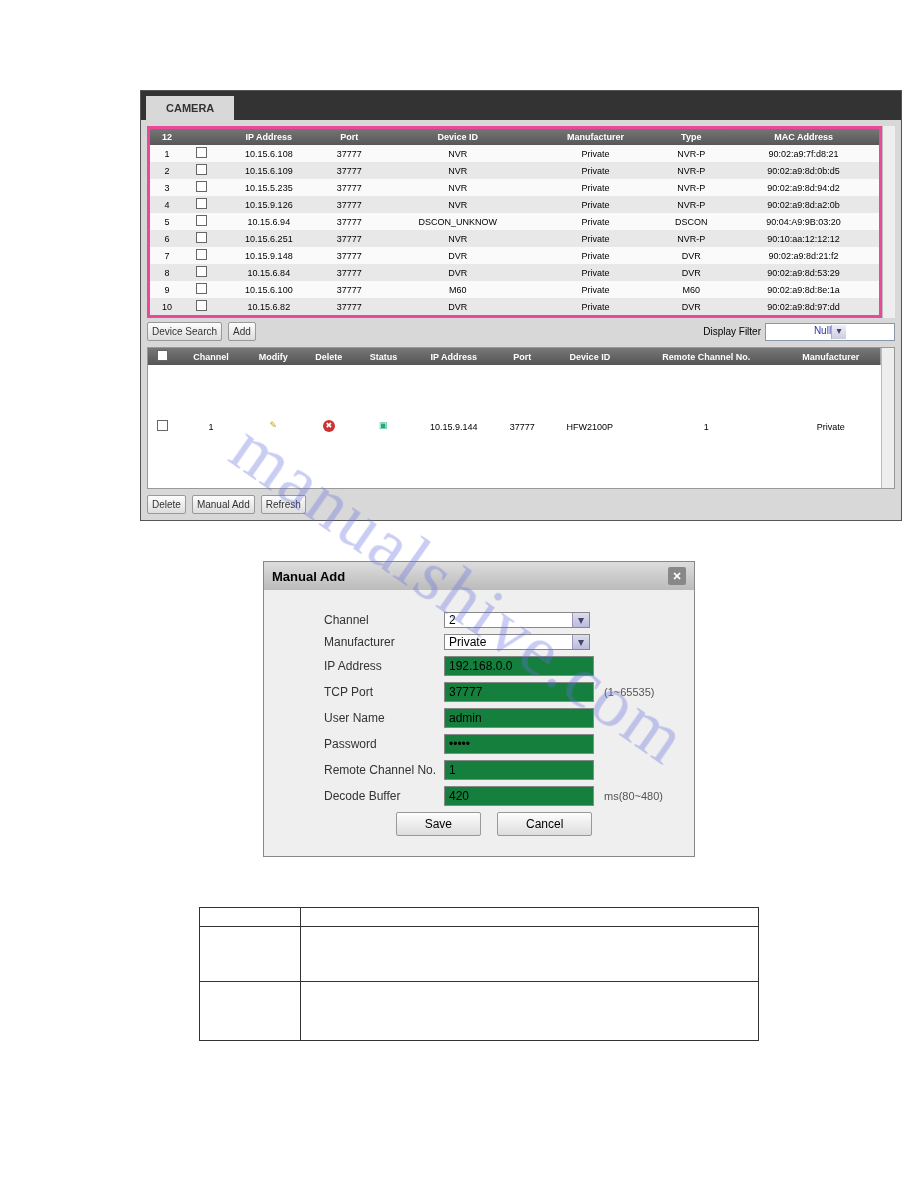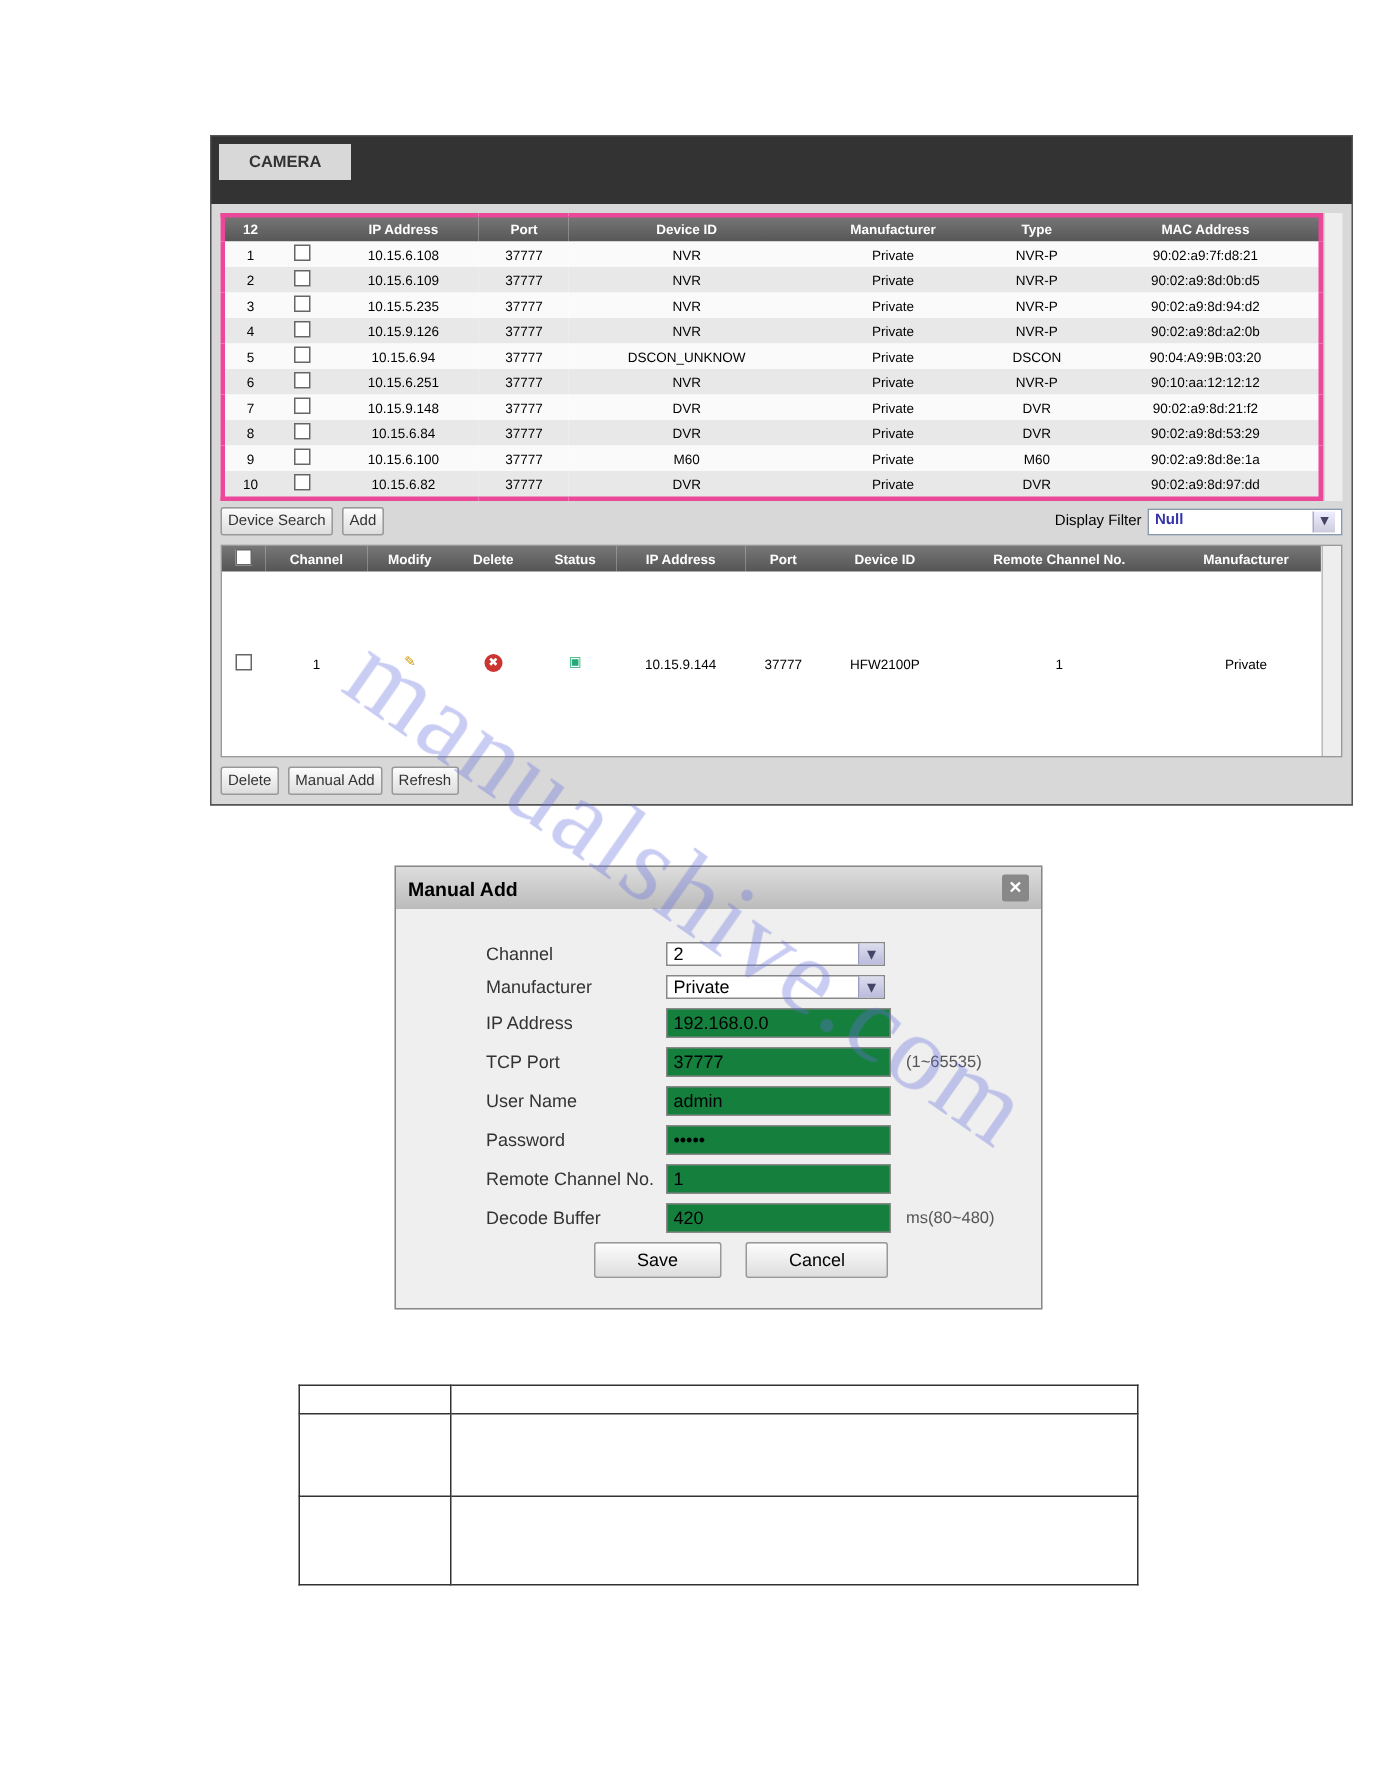--- a/index.html
+++ b/index.html
@@ -1,32 +1,32 @@
 <!DOCTYPE html>
 <html><head>
 <meta charset="utf-8">
 <style>
 body { font-family: Arial, sans-serif; font-size: 10px; background: #fff; margin: 0; padding: 20px; }
 .page { width: 918px; margin: 0 auto; }
 
 .camera-panel { margin: 70px 0 40px 120px; width: 760px; border: 1px solid #555; background: #444; }
-.tab-row { background: #333; padding: 5px 5px 16px 5px; }
+.tab-row { background: #333; padding: 5px 5px 0 5px; }
 .tab { display: inline-block; background: #d8d8d8; color: #333; font-weight: bold; padding: 6px 20px; font-size: 11px; }
 .panel-body { background: #d8d8d8; padding: 6px; }
 .search-table { width: 100%; border-collapse: collapse; font-size: 9px; background: #fff; border: 3px solid #ec4899; }
 .search-table thead { background: linear-gradient(#777,#555); color: #fff; }
 .search-table th, .search-table td { padding: 2px 4px; text-align: center; height: 12px; white-space: nowrap; }
 .search-table tbody tr:nth-child(even) { background: #e8e8e8; }
 .search-table tbody tr:nth-child(odd) { background: #fafafa; }
 .checkbox { display: inline-block; width: 9px; height: 9px; border: 1px solid #666; background: #fff; }
 .vscroll { display:inline-block; width:12px; background:#eee; border-left:1px solid #bbb; }
 .btn { background: linear-gradient(#fdfdfd,#ddd); border: 1px solid #999; padding: 3px 4px; font-size: 10px; color:#333; display:inline-block; cursor:pointer; border-radius:2px; }
 .btn-row { margin: 4px 0 6px; display: flex; align-items: center; }
 .btn-row .right { margin-left: auto; display:flex; align-items:center; gap:4px; }
-.filter-select { width:120px; border:1px solid #89a; font-size:10px; color:#33a; padding:1px 4px; display:flex; justify-content:space-between; background:#fff;font-weight:bold; }
+.filter-select { width:120px; border:1px solid #89a; font-size:10px; color:#33a; padding:1px 4px; display:flex; justify-content:center; background:#fff; }
 .filter-arrow { width:14px; height:14px; background:linear-gradient(#eef,#ccd); border-left:1px solid #aac; text-align:center; color:#446; }
 
 .added-wrap { border:1px solid #999; height:140px; background:#fff; overflow:hidden; display:flex; }
 .added-table { flex:1; border-collapse: collapse; font-size:9px; }
 .added-table thead { background: linear-gradient(#777,#555); color:#fff; }
 .added-table th, .added-table td { padding: 2px 4px; text-align: center; }
 .icon { width:14px; height:14px; display:inline-block; }
 .icon-edit::before { content:"✎"; color:#c90; }
 .icon-del::before { content:"✖"; color:#fff; background:#c33; border-radius:50%; display:inline-block; width:12px; height:12px; line-height:12px; font-size:8px; }
 .icon-status::before { content:"▣"; color:#2a7; }

